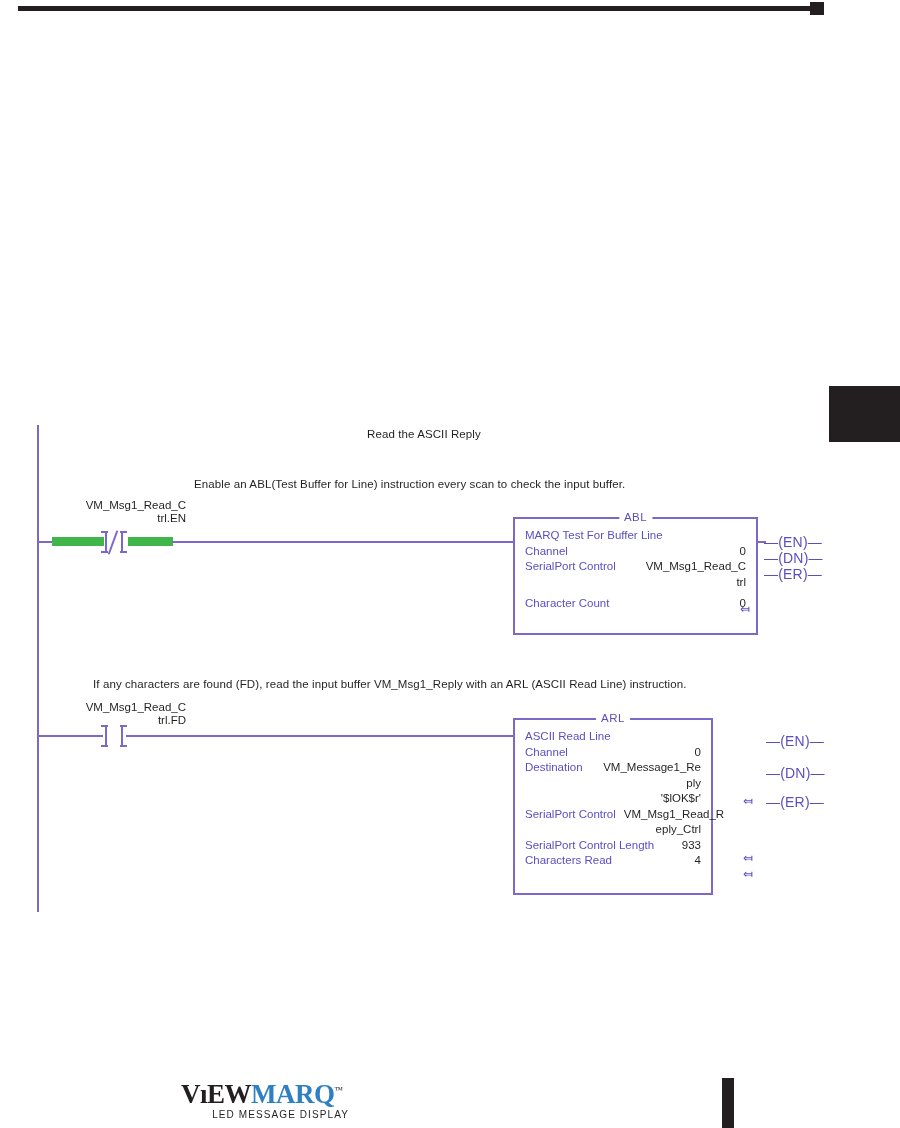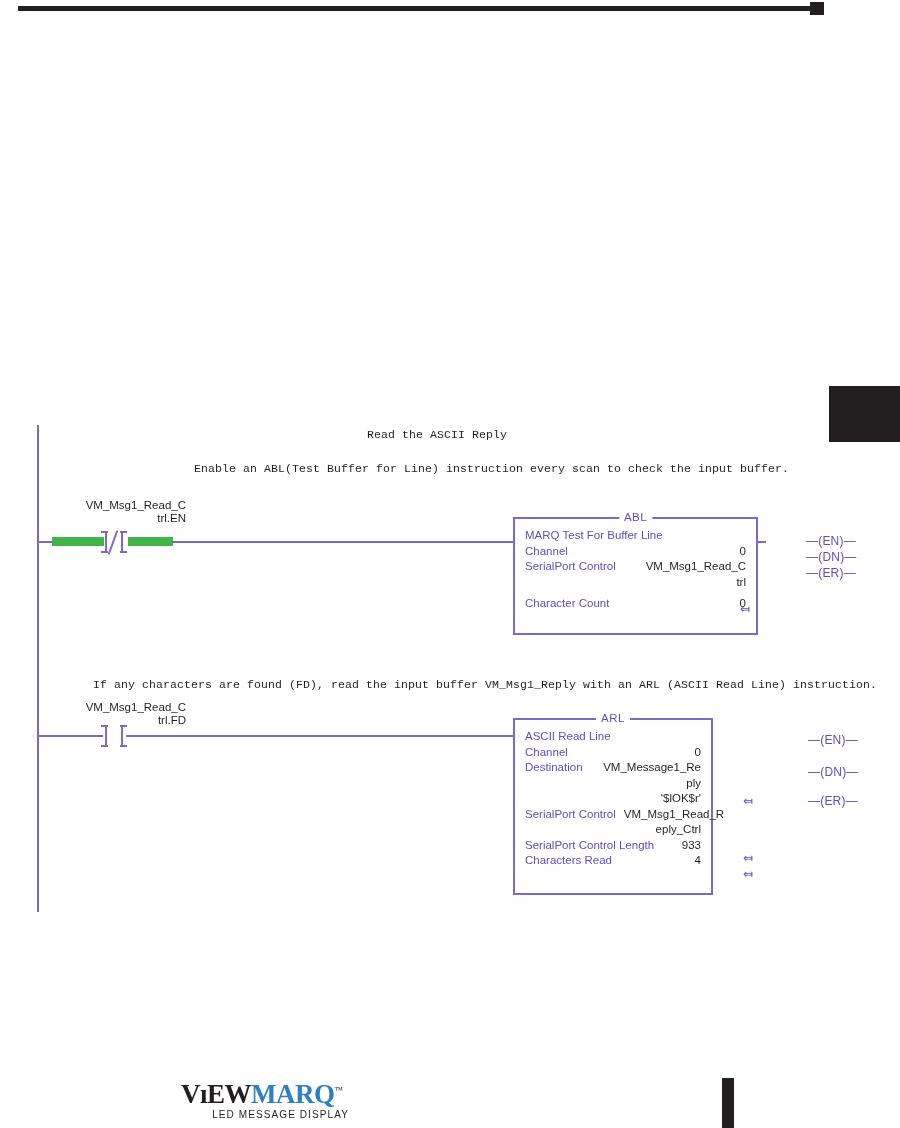--- a/index.html
+++ b/index.html
@@ -58,33 +58,33 @@
     position: absolute;
     left: 37px;
     top: 425px;
     width: 2px;
     height: 487px;
     background: #7b68c8;
   }
 
   .comment {
     position: absolute;
-    font-family: Liberation Mono, monospace;
+    font-family: Liberation Sans, sans-serif;
     font-size: 11.5px;
     color: #231f20;
     white-space: nowrap;
     letter-spacing: 0.1px;
   }
   .comment-title {
     left: 367px;
     top: 428px;
   }
   .comment-rung1 {
     left: 183px;
-    top: 462px;
+    top: 478px;
     padding-left: 11px;
   }
   .comment-rung2 {
     left: 93px;
     top: 678px;
   }
 
   
   .tag-label {
     position: absolute;
@@ -195,25 +195,24 @@
   .val-arrow {
     position: absolute;
     font-size: 12px;
     color: #5b4fc0;
     line-height: 1;
   }
 
   
   .coil {
     position: absolute;
-    font-size: 12px;
+    font-size: 14px;
     color: #5b4fc0;
     white-space: nowrap;
     letter-spacing: 0.2px;
-    margin-left: 42px;
   }
   .coil-lead {
     position: absolute;
     height: 2px;
     background: #7b68c8;
   }
 
   
   .logo {
     position: absolute;

